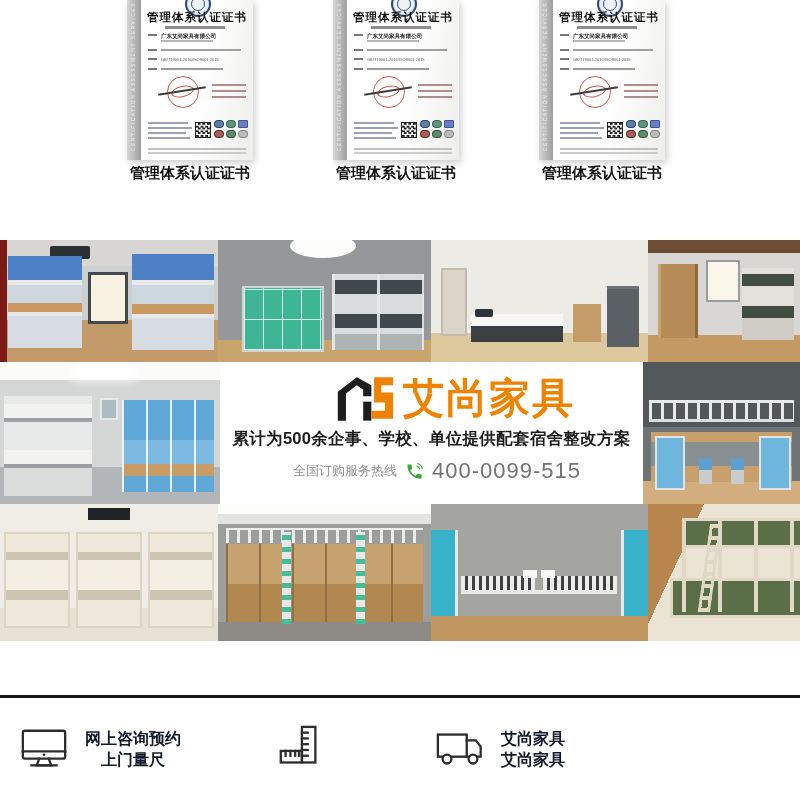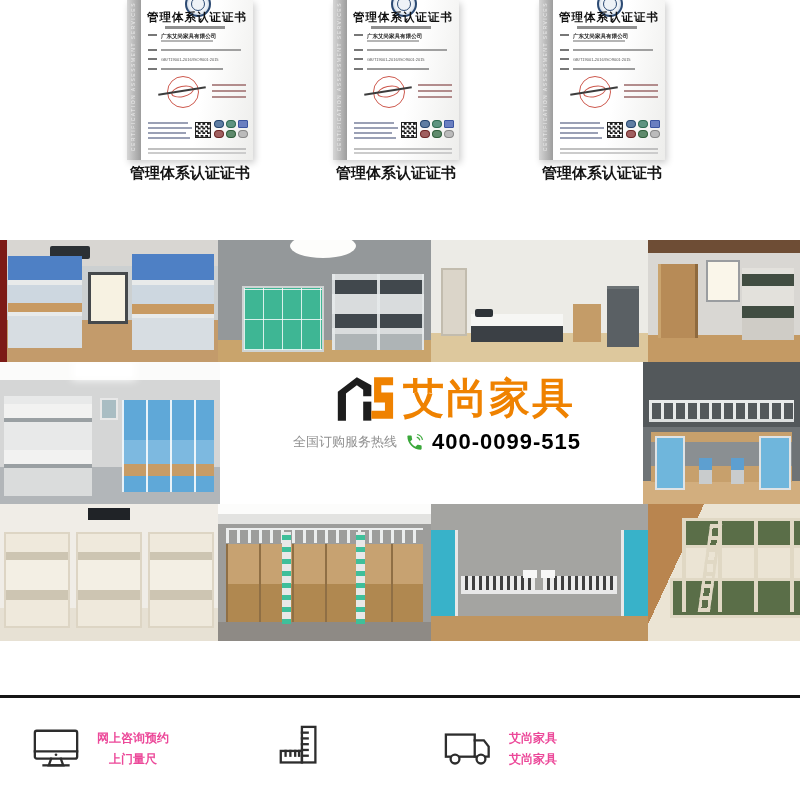--- a/index.html
+++ b/index.html
@@ -162,29 +162,29 @@
 
   
   .banner{position:absolute;left:220px;top:122px;width:423px;height:142px;background:#ffffff;text-align:center;}
   .logo-row{display:flex;align-items:center;justify-content:center;gap:9px;padding-top:13px;margin-left:48px;}
   .as-mark{width:58px;height:46px;}
   .logo-text{font-size:41px;font-weight:700;color:#ef8200;letter-spacing:2px;line-height:1;}
   .tagline{margin-top:7px;font-size:16.5px;font-weight:700;color:#1c1c1c;letter-spacing:.3px;white-space:nowrap;}
   .hotline{margin-top:8px;display:flex;align-items:center;justify-content:center;gap:8px;margin-left:11px;}
   .hl-label{font-size:13px;color:#8f8f8f;}
   .phone-ic{width:19px;height:19px;}
-  .hl-number{font-size:22px;color:#000000;font-weight:700;letter-spacing:1px;}
+  .hl-number{font-size:22px;color:#737373;font-weight:400;letter-spacing:1px;}
 
   
   .divider{position:absolute;left:0;top:695px;width:800px;height:3px;background:#161616;}
   .services{position:absolute;left:0;top:698px;width:800px;height:102px;background:#fff;
       display:grid;grid-template-columns:repeat(4,1fr);align-items:center;}
   .svc{display:flex;align-items:center;justify-content:center;gap:16px;}
   .svc-ic{width:50px;height:50px;stroke:#2d2d2d;stroke-width:2.4;fill:none;stroke-linecap:square;}
-  .svc-tx{font-size:12px;font-weight:700;color:#ec4899;line-height:21px;text-align:center;}
+  .svc-tx{font-size:16px;font-weight:700;color:#0f172a;line-height:21px;text-align:center;}
 </style>
 </head>
 <body>
 
 <div class="page">
 
   <div class="certs">
 
     <div class="cert" style="left:127px">
       <div class="cert-strip">
@@ -348,20 +348,21 @@
 
     <div class="banner">
       <div class="logo-row">
         <svg class="as-mark" viewBox="0 0 64 50" aria-hidden="true">
           <path fill="#1d1d1d" d="M2 50 V18 L23 2 L39 11 V23 H30 V16 L23 11 L11 20 V50 Z"></path>
           <path fill="#1d1d1d" d="M30 29 H39 V50 H30 Z"></path>
           <path fill="#ef8200" d="M42 2 H63 V11 H50 V19 H63 V48 H39 V39 H54 V30 H42 Z"></path>
         </svg>
         <span class="logo-text">艾尚家具</span>
       </div>
+      <div class="tagline">累计为500余企事、学校、单位提供配套宿舍整改方案</div>
       <div class="hotline">
         <span class="hl-label">全国订购服务热线</span>
         <svg class="phone-ic" viewBox="0 0 24 24" aria-hidden="true">
           <path fill="#3aa83a" d="M6.62 10.79c1.44 2.83 3.76 5.14 6.59 6.59l2.2-2.2c.27-.27.67-.36 1.02-.24 1.12.37 2.33.57 3.57.57.55 0 1 .45 1 1V20c0 .55-.45 1-1 1-9.39 0-17-7.61-17-17 0-.55.45-1 1-1h3.5c.55 0 1 .45 1 1 0 1.25.2 2.45.57 3.57.11.35.03.74-.25 1.02l-2.2 2.2z"></path>
           <path fill="none" stroke="#3aa83a" stroke-width="1.6" d="M14.8 5.2a5.3 5.3 0 0 1 4 4"></path>
           <path fill="none" stroke="#3aa83a" stroke-width="1.6" d="M15.4 1.9a8.6 8.6 0 0 1 6.7 6.7"></path>
         </svg>
         <span class="hl-number">400-0099-515</span>
       </div>
     </div>

